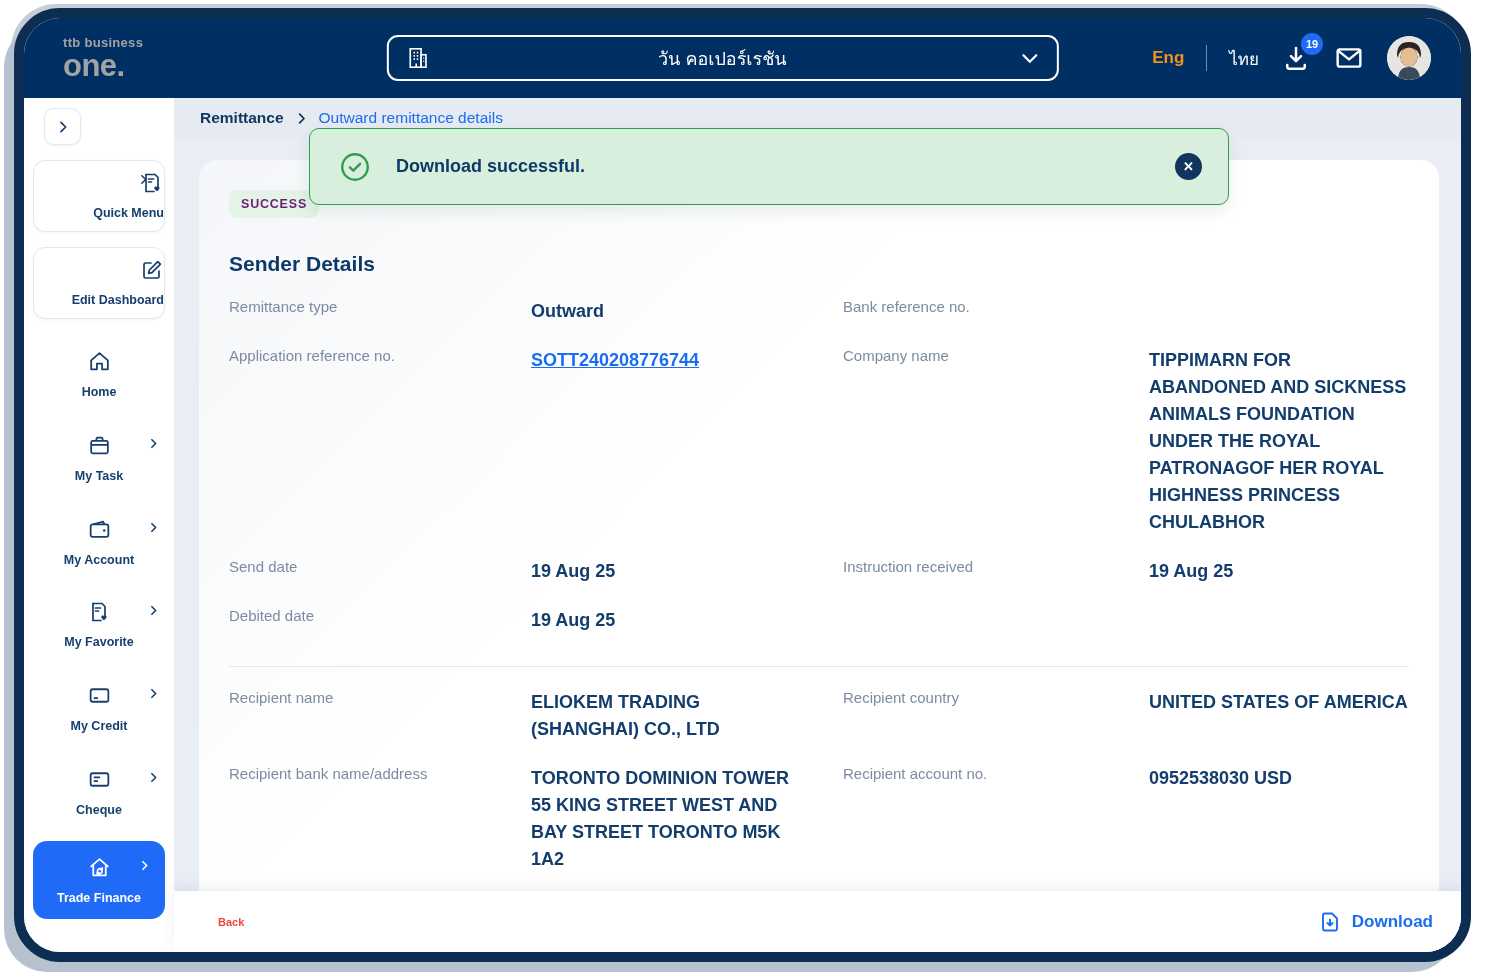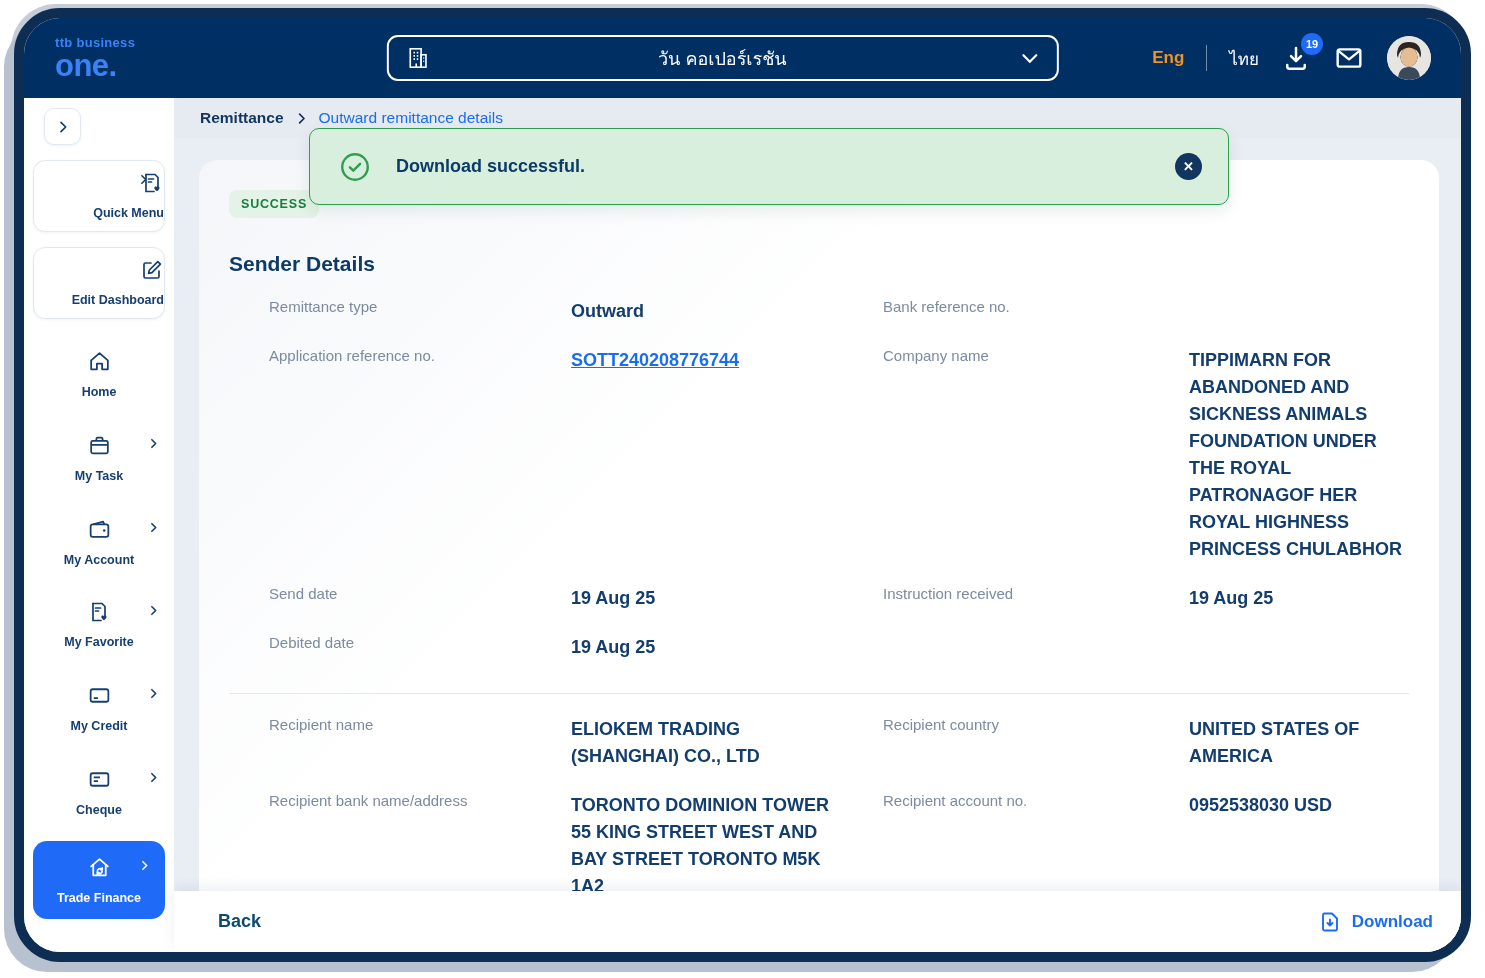--- a/index.html
+++ b/index.html
@@ -7,21 +7,21 @@
 
   .device {
     position:absolute; left:14px; top:8px; right:14px; bottom:16px;
     border:10px solid #0e2d53; border-radius:46px; overflow:hidden;
     background:#e9edf4;
     box-shadow:-13px 13px 0 -3px #b7c1cf, -4px -5px 0 -1px #c5cdd9;
   }
 
   
   .topbar { position:absolute; left:0; top:0; right:0; height:80px; background:#002f63; display:flex; align-items:center; z-index:30; }
-  .logo { margin-left:31px; color:#3b82f6; line-height:1; }
+  .logo { margin-left:39px; color:#a3a3a3; line-height:1; }
   .logo .l1 { font-size:13px; font-weight:bold; letter-spacing:.3px; }
   .logo .l2 { font-size:31px; font-weight:bold; letter-spacing:-.5px; margin-top:1px; }
   .selector {
     position:absolute; left:50%; top:17px; transform:translateX(-53%);
     width:672px; height:46px; border:2px solid #fff; border-radius:11px;
     display:flex; align-items:center; color:#fff; cursor:pointer;
   }
   .selector .bld { margin-left:16px; display:flex; }
   .selector .sel-text { position:absolute; left:0; right:0; text-align:center; font-size:18px; }
   .selector .chev { margin-left:auto; margin-right:16px; display:flex; }
@@ -51,23 +51,23 @@
   .breadcrumb { height:40px; display:flex; align-items:center; padding-left:26px; gap:10px; font-size:15.5px; background:#e6ebf2; }
   .bc-current { color:#10355f; font-weight:bold; cursor:pointer; }
   .bc-sep { color:#10355f; font-weight:bold; display:flex; }
   .bc-link { color:#1a6df2; cursor:pointer; }
 
   .card {
     position:absolute; left:25px; right:22px; top:62px; bottom:0;
     background:linear-gradient(135deg,#f4f6f9 0%, #ffffff 38%);
     border-radius:18px 18px 0 0; padding:30px 30px 90px 30px; overflow:hidden;
   }
-  .badge-success { display:inline-block; background:#e3f3e7; color:#15803d; font-size:12.5px; font-weight:bold; letter-spacing:.8px; border-radius:8px; padding:7px 12px; }
+  .badge-success { display:inline-block; background:#e3f3e7; color:#701a75; font-size:12.5px; font-weight:bold; letter-spacing:.8px; border-radius:8px; padding:7px 12px; }
   .sect-title { color:#0d3a66; font-size:21px; font-weight:bold; margin-top:34px; }
-  .frow { display:grid; grid-template-columns:302px 312px 306px 1fr; margin-top:22px; align-items:start;margin-left:40px; }
+  .frow { display:grid; grid-template-columns:302px 312px 306px 1fr; margin-top:22px; align-items:start; }
   .flabel { color:#7c8ba1; font-size:15px; }
   .fvalue { color:#123d6d; font-size:18px; font-weight:bold; line-height:1.5; }
   .fvalue.wrapL { max-width:262px; }
   .fvalue.wrapR { max-width:292px; }
   .fvalue.link { color:#1a6df2; text-decoration:underline; cursor:pointer; }
   .divider { border-top:1px solid #e3e8ee; margin-top:32px; }
 
   
   .toast {
     position:absolute; left:135px; top:30px; width:920px; height:77px; z-index:40;
@@ -76,21 +76,21 @@
   }
   .toast .chk { margin-left:28px; display:flex; }
   .toast .msg { margin-left:24px; color:#0d3a66; font-size:18px; font-weight:bold; }
   .toast .close { margin-left:auto; margin-right:26px; width:27px; height:27px; border-radius:50%; background:#12355f; color:#fff; display:flex; align-items:center; justify-content:center; font-size:13px; font-weight:bold; cursor:pointer; }
 
   
   .footer {
     position:absolute; left:0; right:0; bottom:0; height:61px; background:#ffffff; z-index:35;
     display:flex; align-items:center; box-shadow:0 -4px 12px rgba(20,50,90,.08);
   }
-  .back-btn { margin-left:44px; color:#0c4a6e; font-size:18px; font-weight:bold; cursor:pointer; }
+  .back-btn { margin-left:44px; color:#ef4444; font-size:11px; font-weight:bold; cursor:pointer; }
   .dl-btn { margin-left:auto; margin-right:28px; display:flex; align-items:center; gap:10px; color:#1a6df2; font-size:17px; font-weight:bold; cursor:pointer; }
 </style>
 </head>
 <body>
 
 <div class="device">
 
   <div class="topbar">
     <div class="logo">
       <div class="l1">ttb business</div>

